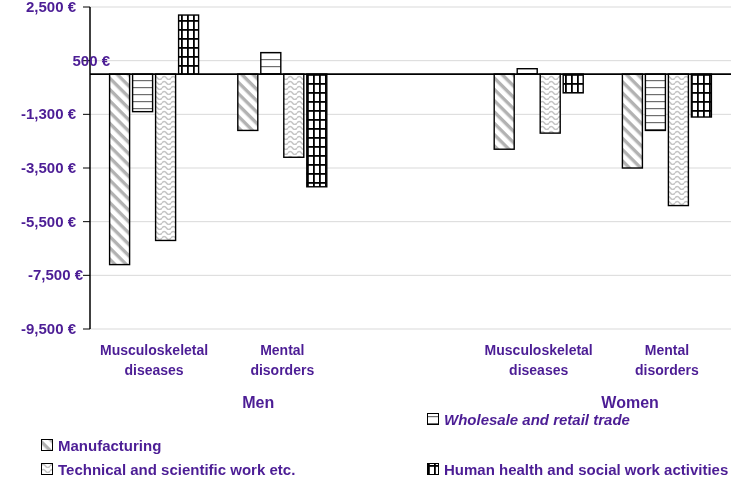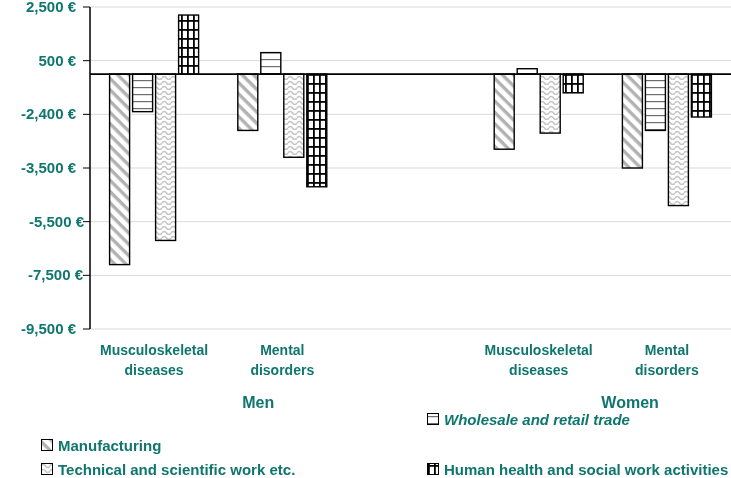--- a/index.html
+++ b/index.html
@@ -1,18 +1,18 @@
 <!DOCTYPE html>
 <html><head>
 <meta charset="utf-8">
 <style>
   html,body{margin:0;padding:0;background:#ffffff;}
   .canvas{
     position:relative;width:731px;height:478px;background:#ffffff;overflow:hidden;
-    font-family:"Liberation Sans",sans-serif;color:#0f766e;
+    font-family:"Liberation Sans",sans-serif;color:#4c1d95;
   }
   .defs-svg{position:absolute;width:0;height:0;}
   #chart-svg{position:absolute;left:0;top:0;}
   .y-label{
     position:absolute;left:0;width:76px;text-align:right;
     font-size:15px;font-weight:700;line-height:18px;white-space:nowrap;
   }
   .cat-label{
     position:absolute;width:150px;text-align:center;
     font-size:14px;font-weight:700;line-height:20px;top:340px;
@@ -84,24 +84,24 @@
       <rect x="563.1999999999999" y="74.08333333333333" width="20" height="18.783333333333335" fill="url(#pat-plaid)" stroke="#000000" stroke-width="1.4"></rect>
       <rect x="622.4" y="74.08333333333333" width="20" height="93.91666666666667" fill="url(#pat-diagonal)" stroke="#000000" stroke-width="1.4"></rect>
       <rect x="645.4" y="74.08333333333333" width="20" height="56.35" fill="url(#pat-horizontal)" stroke="#000000" stroke-width="1.4"></rect>
       <rect x="668.4" y="74.08333333333333" width="20" height="131.48333333333335" fill="url(#pat-wave)" stroke="#000000" stroke-width="1.4"></rect>
       <rect x="691.4" y="74.08333333333333" width="20" height="42.93333333333334" fill="url(#pat-plaid)" stroke="#000000" stroke-width="1.4"></rect>
       <line x1="90" x2="731" y1="74.08333333333333" y2="74.08333333333333" stroke="#000000" stroke-width="1.8"></line>
     </svg>
 
   <div id="y-labels">
       <div class="y-label" style="top: -2px;">2,500 €</div>
-      <div class="y-label" style="top: 51.6667px;">500 €</div>
-      <div class="y-label" style="top: 105.333px;">-2,400 €</div>
+      <div class="y-label" style="top: 51.6667px; padding-left: 34px;">500 €</div>
+      <div class="y-label" style="top: 105.333px;">-1,300 €</div>
       <div class="y-label" style="top: 159px;">-3,500 €</div>
-      <div class="y-label" style="top: 212.667px; padding-left: 8px;">-5,500 €</div>
+      <div class="y-label" style="top: 212.667px;">-5,500 €</div>
       <div class="y-label" style="top: 266.333px; margin-left: 7px;">-7,500 €</div>
       <div class="y-label" style="top: 320px;">-9,500 €</div>
     </div>
 
   <div id="x-labels">
       <div class="cat-label" style="left: 79.1px;">
         <div>Musculoskeletal</div>
         <div>diseases</div>
       </div>
       <div class="cat-label" style="left: 207.3px;">

